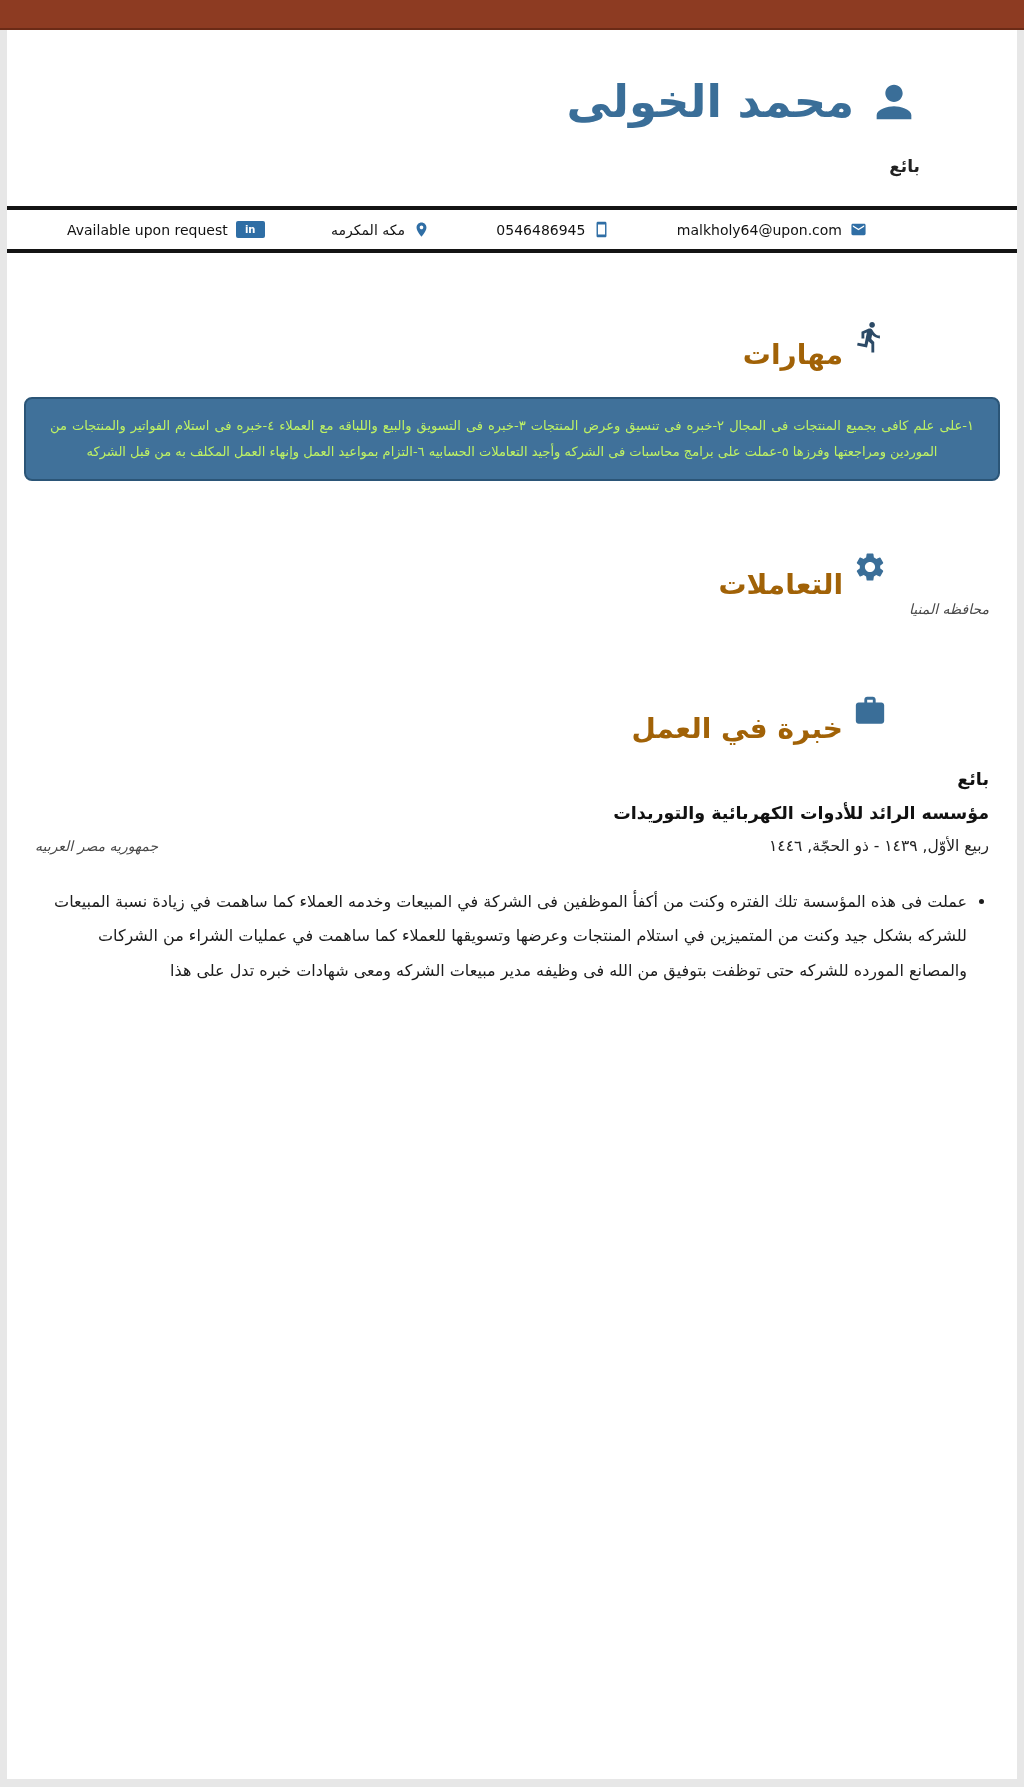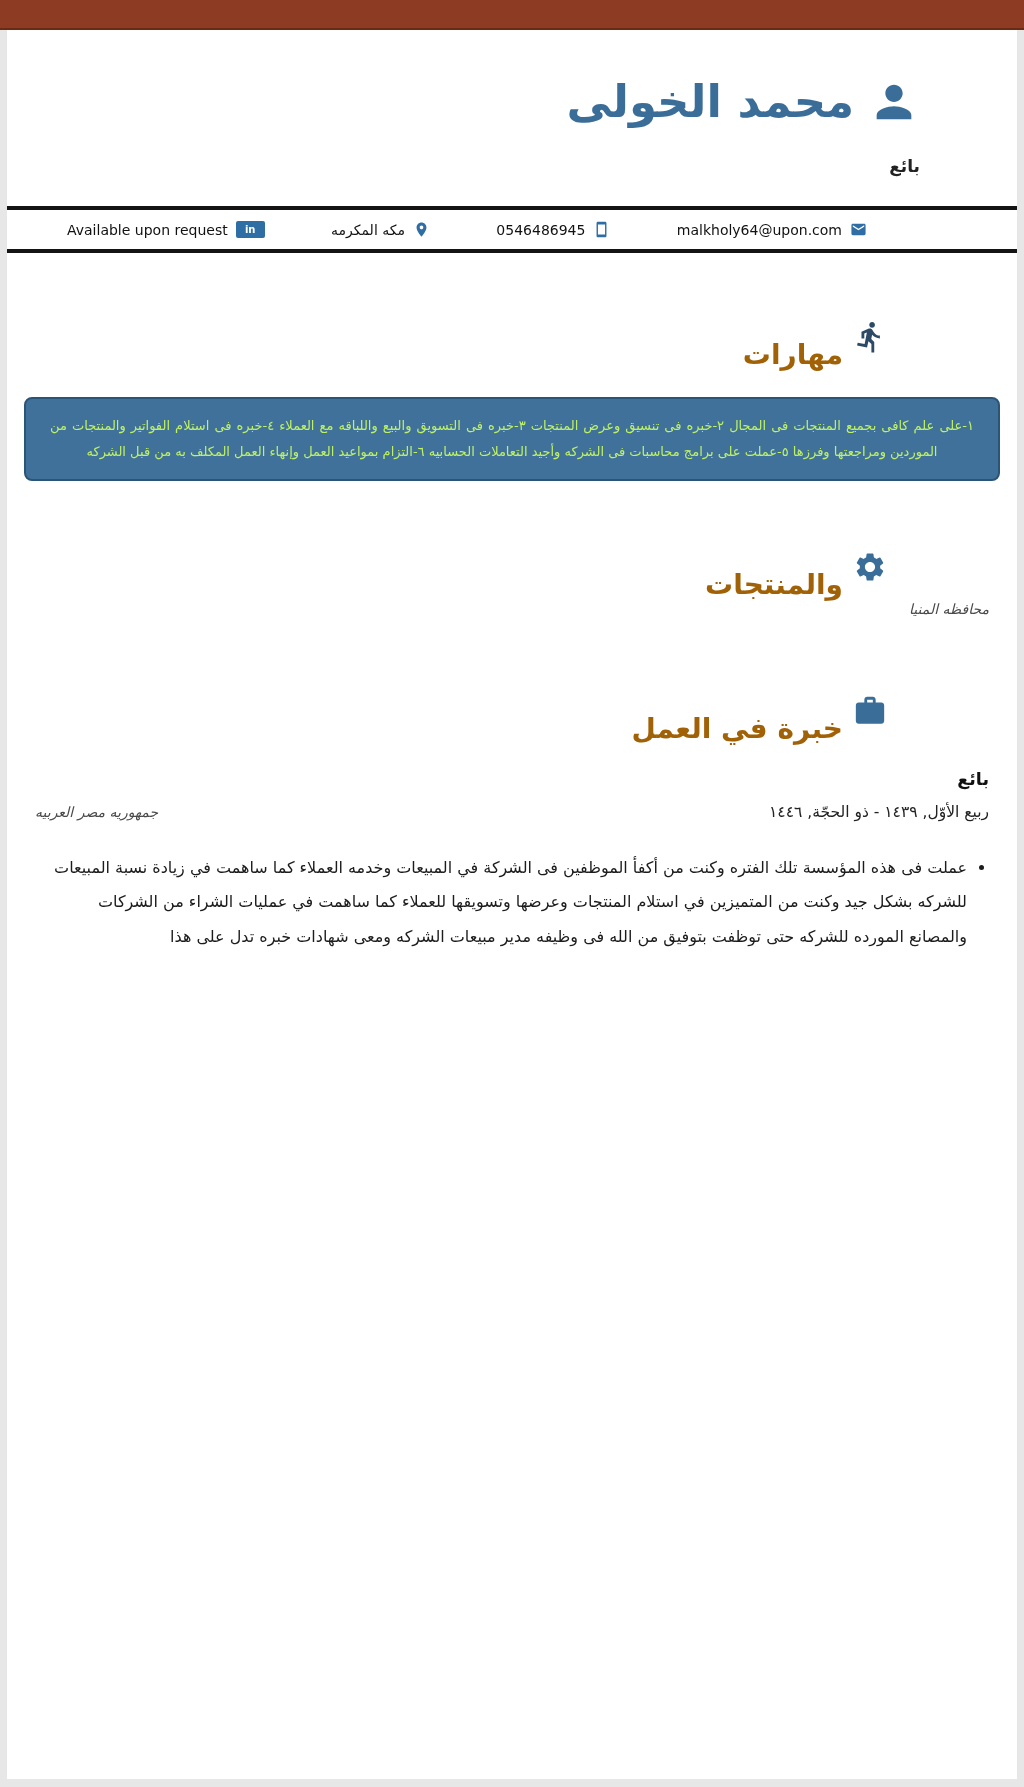--- a/index.html
+++ b/index.html
@@ -135,36 +135,37 @@
       <h2 class="section-title">مهارات</h2>
     </div>
     <div class="skills-box">١-على علم كافى بجميع المنتجات فى المجال ٢-خبره فى تنسيق وعرض المنتجات ٣-خبره فى التسويق والبيع واللباقه مع العملاء ٤-خبره فى استلام الفواتير والمنتجات من الموردين ومراجعتها وفرزها ٥-عملت على برامج محاسبات فى الشركه وأجيد التعاملات الحسابيه ٦-التزام بمواعيد العمل وإنهاء العمل المكلف به من قبل الشركه</div>
   </div>
 
   <div class="sec-certs">
     <div class="section-header">
       <svg viewBox="0 0 24 24">
           <path d="M19.14 12.94c.04-.3.06-.61.06-.94 0-.32-.02-.64-.07-.94l2.03-1.58a.49.49 0 0 0 .12-.61l-1.92-3.32a.49.49 0 0 0-.59-.22l-2.39.96c-.5-.38-1.03-.7-1.62-.94l-.36-2.54a.48.48 0 0 0-.48-.41h-3.84c-.24 0-.43.17-.47.41l-.36 2.54c-.59.24-1.13.57-1.62.94l-2.39-.96a.49.49 0 0 0-.59.22L2.74 8.87c-.12.21-.08.47.12.61l2.03 1.58c-.05.3-.09.63-.09.94s.02.64.07.94l-2.03 1.58a.49.49 0 0 0-.12.61l1.92 3.32c.12.22.37.29.59.22l2.39-.96c.5.38 1.03.7 1.62.94l.36 2.54c.05.24.24.41.48.41h3.84c.24 0 .44-.17.47-.41l.36-2.54c.59-.24 1.13-.56 1.62-.94l2.39.96c.22.08.47 0 .59-.22l1.92-3.32c.12-.22.07-.47-.12-.61l-2.01-1.58zM12 15.6c-1.98 0-3.6-1.62-3.6-3.6s1.62-3.6 3.6-3.6 3.6 1.62 3.6 3.6-1.62 3.6-3.6 3.6z"></path>
         </svg>
-      <h2 class="section-title">والمنتجات</h2>
+      <h2 class="section-title">التعاملات</h2>
     </div>
     <div class="section-body">
       <p class="cert-location">محافظه المنيا</p>
     </div>
   </div>
 
   <div class="sec-exp">
     <div class="section-header">
       <svg viewBox="0 0 24 24">
           <path d="M20 6h-4V4c0-1.11-.89-2-2-2h-4c-1.11 0-2 .89-2 2v2H4c-1.11 0-1.99.89-1.99 2L2 19c0 1.11.89 2 2 2h16c1.11 0 2-.89 2-2V8c0-1.11-.89-2-2-2zm-6 0h-4V4h4v2z"></path>
         </svg>
       <h2 class="section-title">خبرة في العمل</h2>
     </div>
     <div class="section-body">
       <h3 class="exp-job">بائع</h3>
+      <h3 class="exp-company">مؤسسه الرائد للأدوات الكهربائية والتوريدات</h3>
       <div class="exp-meta">
         <span class="exp-date">ربيع الأوّل, ١٤٣٩ - ذو الحجّة, ١٤٤٦</span>
         <span class="exp-country">جمهوريه مصر العربيه</span>
       </div>
       <div class="exp-desc">
         <ul>
           <li>عملت فى هذه المؤسسة تلك الفتره وكنت من أكفأ الموظفين فى الشركة في المبيعات وخدمه العملاء كما ساهمت في زيادة نسبة المبيعات للشركه بشكل جيد وكنت من المتميزين في استلام المنتجات وعرضها وتسويقها للعملاء كما ساهمت في عمليات الشراء من الشركات والمصانع المورده للشركه حتى توظفت بتوفيق من الله فى وظيفه مدير مبيعات الشركه ومعى شهادات خبره تدل على هذا</li>
         </ul>
       </div>
     </div>

